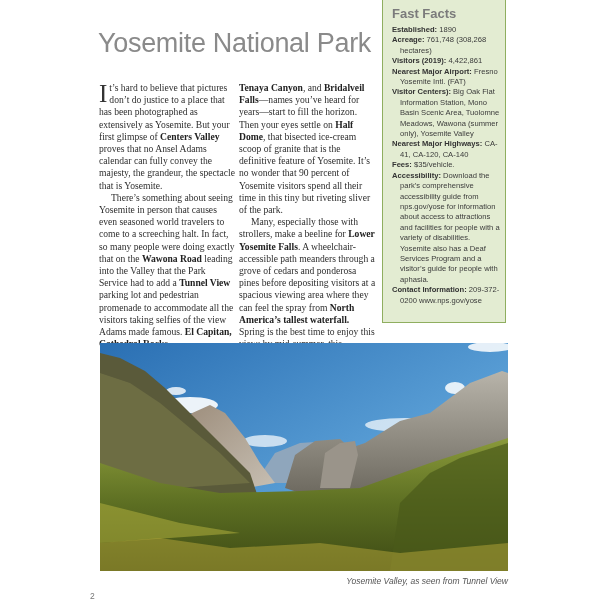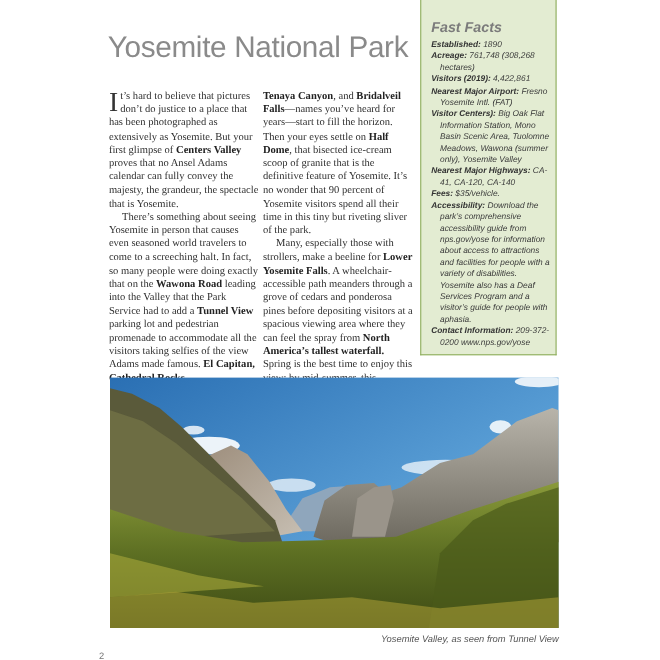--- a/index.html
+++ b/index.html
@@ -5,21 +5,21 @@
     html, body { margin:0; padding:0; }
     body { width:600px; height:600px; background:#ffffff; position:relative; overflow:hidden; font-family:"Liberation Serif", serif; }
     .title { position:absolute; left:98px; top:28px; font-family:"Liberation Sans", sans-serif; font-size:27px; color:#8a8a8a; font-weight:normal; letter-spacing:-0.3px; white-space:nowrap; }
     .col { position:absolute; top:82px; width:137px; font-size:9.6px; line-height:12.2px; color:#2e2e2e; text-align:left; }
     .col1 { left:99px; }
     .col2 { left:239px; }
     .col p { margin:0; }
     .col p.indent { text-indent:12px; }
     .col b { font-weight:bold; color:#222; }
     .dropcap { float:left; font-size:25px; line-height:21px; margin:1px 2px 0 0; color:#333; }
-    .facts { position:absolute; left:382px; top:0; width:124px; height:323px; background:#e3ecd2; border:1px solid #8fae5f; border-top:none; box-sizing:border-box; padding:17px 5px 0 9px; font-family:"Liberation Sans", sans-serif;font-style:italic; }
+    .facts { position:absolute; left:382px; top:0; width:124px; height:323px; background:#e3ecd2; border:1px solid #8fae5f; border-top:none; box-sizing:border-box; padding:6px 5px 0 9px; font-family:"Liberation Sans", sans-serif; }
     .facts h2 { margin:0 0 4px 0; font-size:13px; color:#7b7b7b; font-weight:bold; }
     .fact { font-size:7.6px; line-height:10.4px; color:#3a3a3a; padding-left:8px; text-indent:-8px; }
     .fact .k { font-weight:bold; color:#333; }
     .photo { position:absolute; left:100px; top:343px; width:408px; height:228px; overflow:hidden; }
     .caption { position:absolute; right:92px; top:576px; font-family:"Liberation Sans", sans-serif; font-style:italic; font-size:8.5px; color:#555; white-space:nowrap;text-align:center; }
     .pagenum { position:absolute; left:90px; top:591px; font-family:"Liberation Sans", sans-serif; font-size:8.5px; color:#777; }
   </style>
 </head>
 <body>
 

